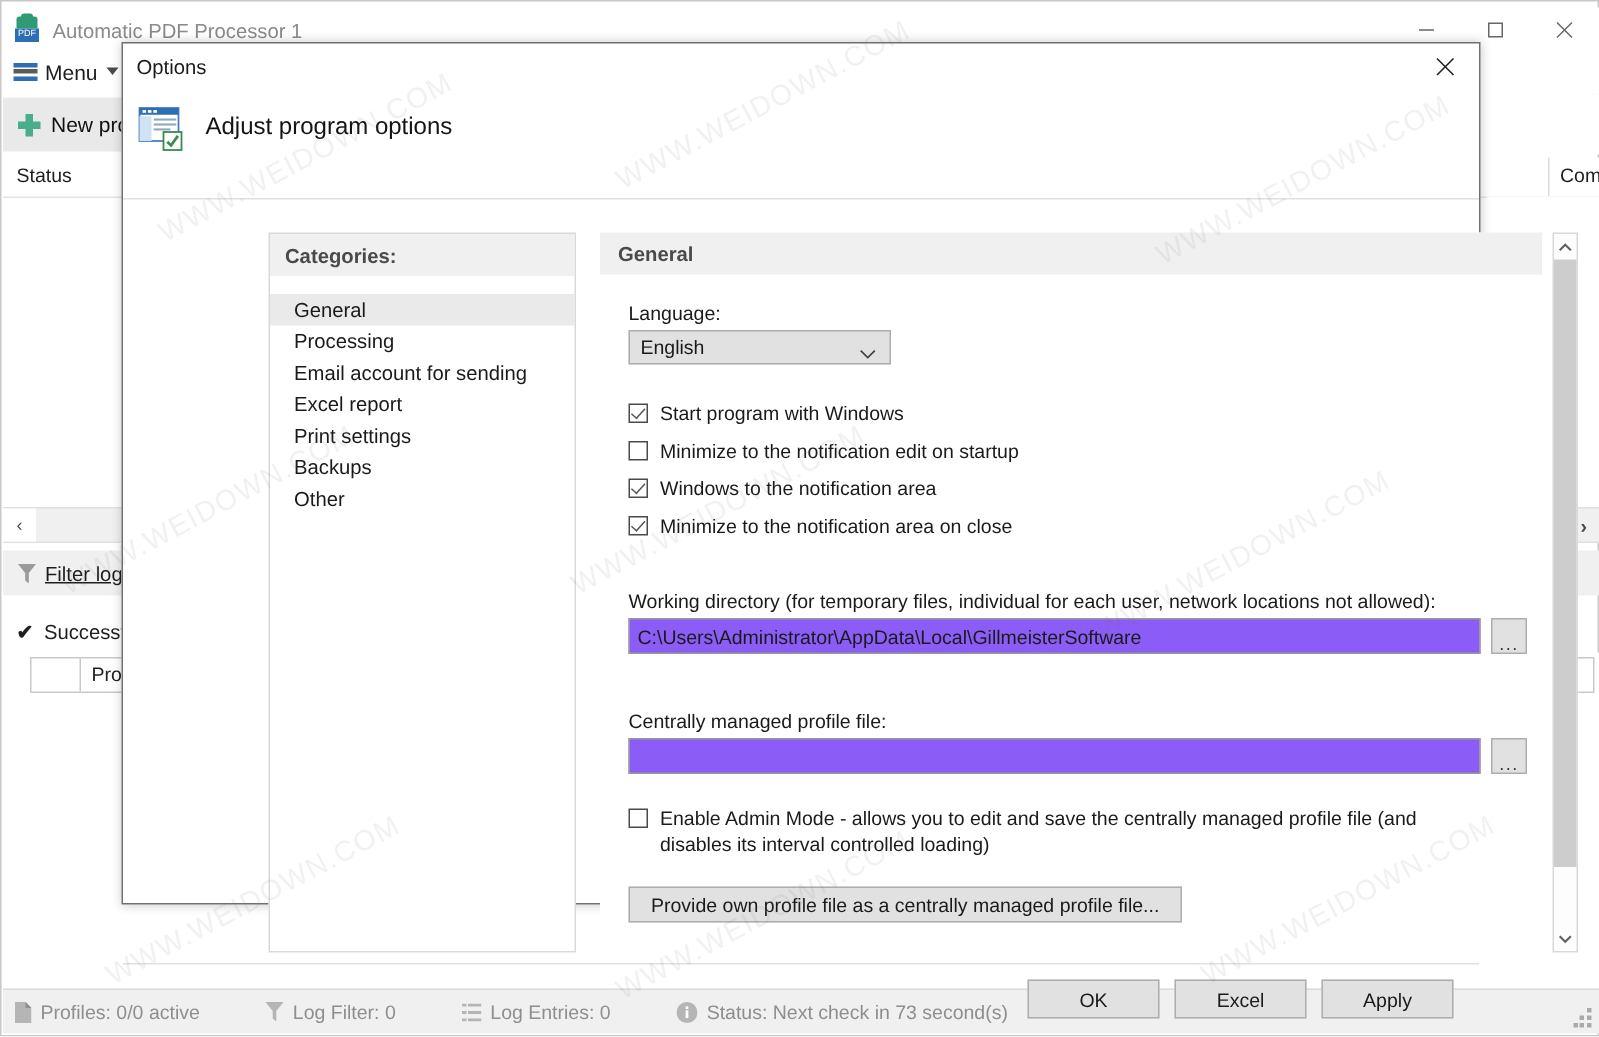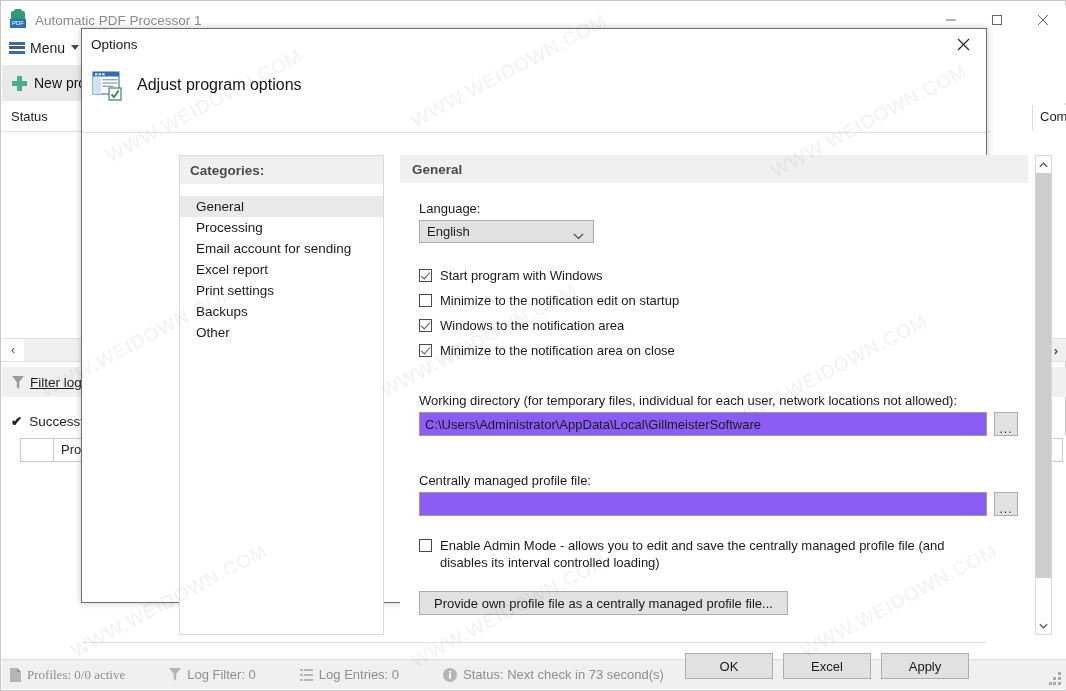--- a/index.html
+++ b/index.html
@@ -276,21 +276,21 @@
     display: flex;
     align-items: center;
     color: #8e8e8e;
     font-size: 13px;
   }
   .sb-item {
     display: flex;
     align-items: center;
     margin-left: 10px;
   }
-  .sb-item:first-child { margin-left: 8px; font-family: Liberation Serif, serif; }
+  .sb-item:first-child { margin-left: 8px; }
   .sb-icon {
     margin-right: 6px;
     display: flex; align-items: center;
     flex: none;
   }
   .sb-gap { width: 34px; }
   .resize-grip {
     position: absolute;
     right: 4px; bottom: 4px;
     width: 13px; height: 13px;

